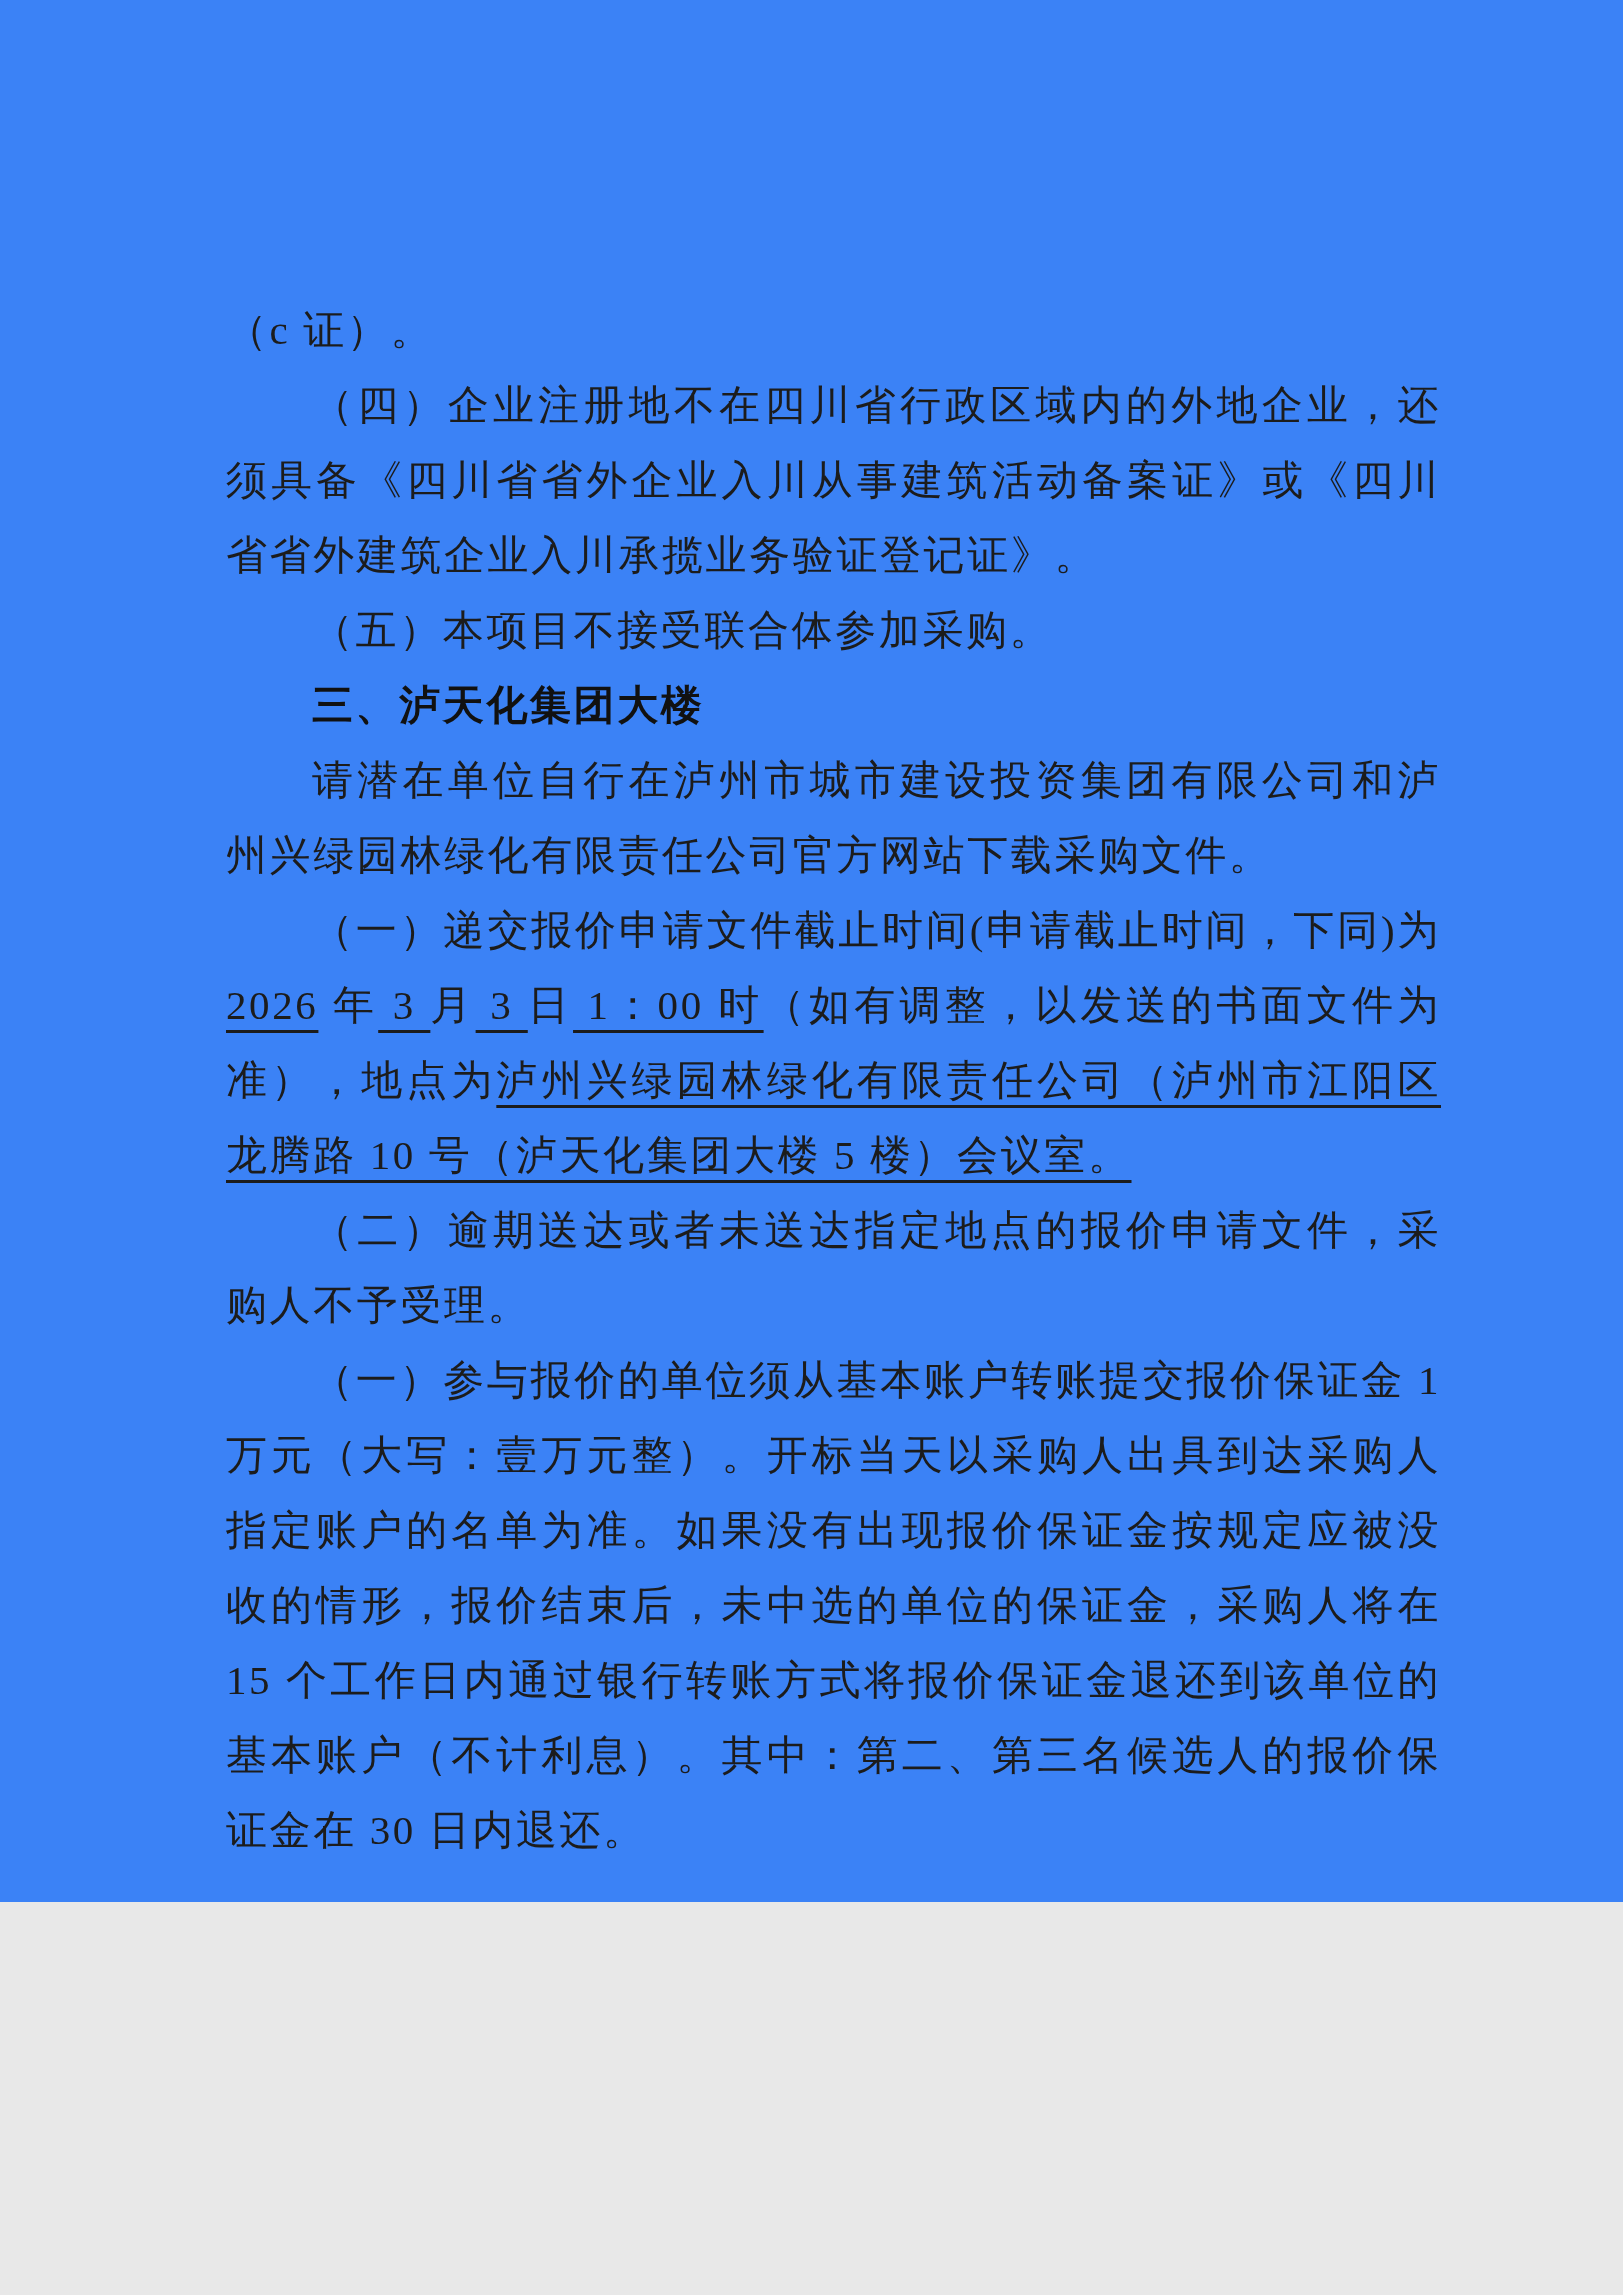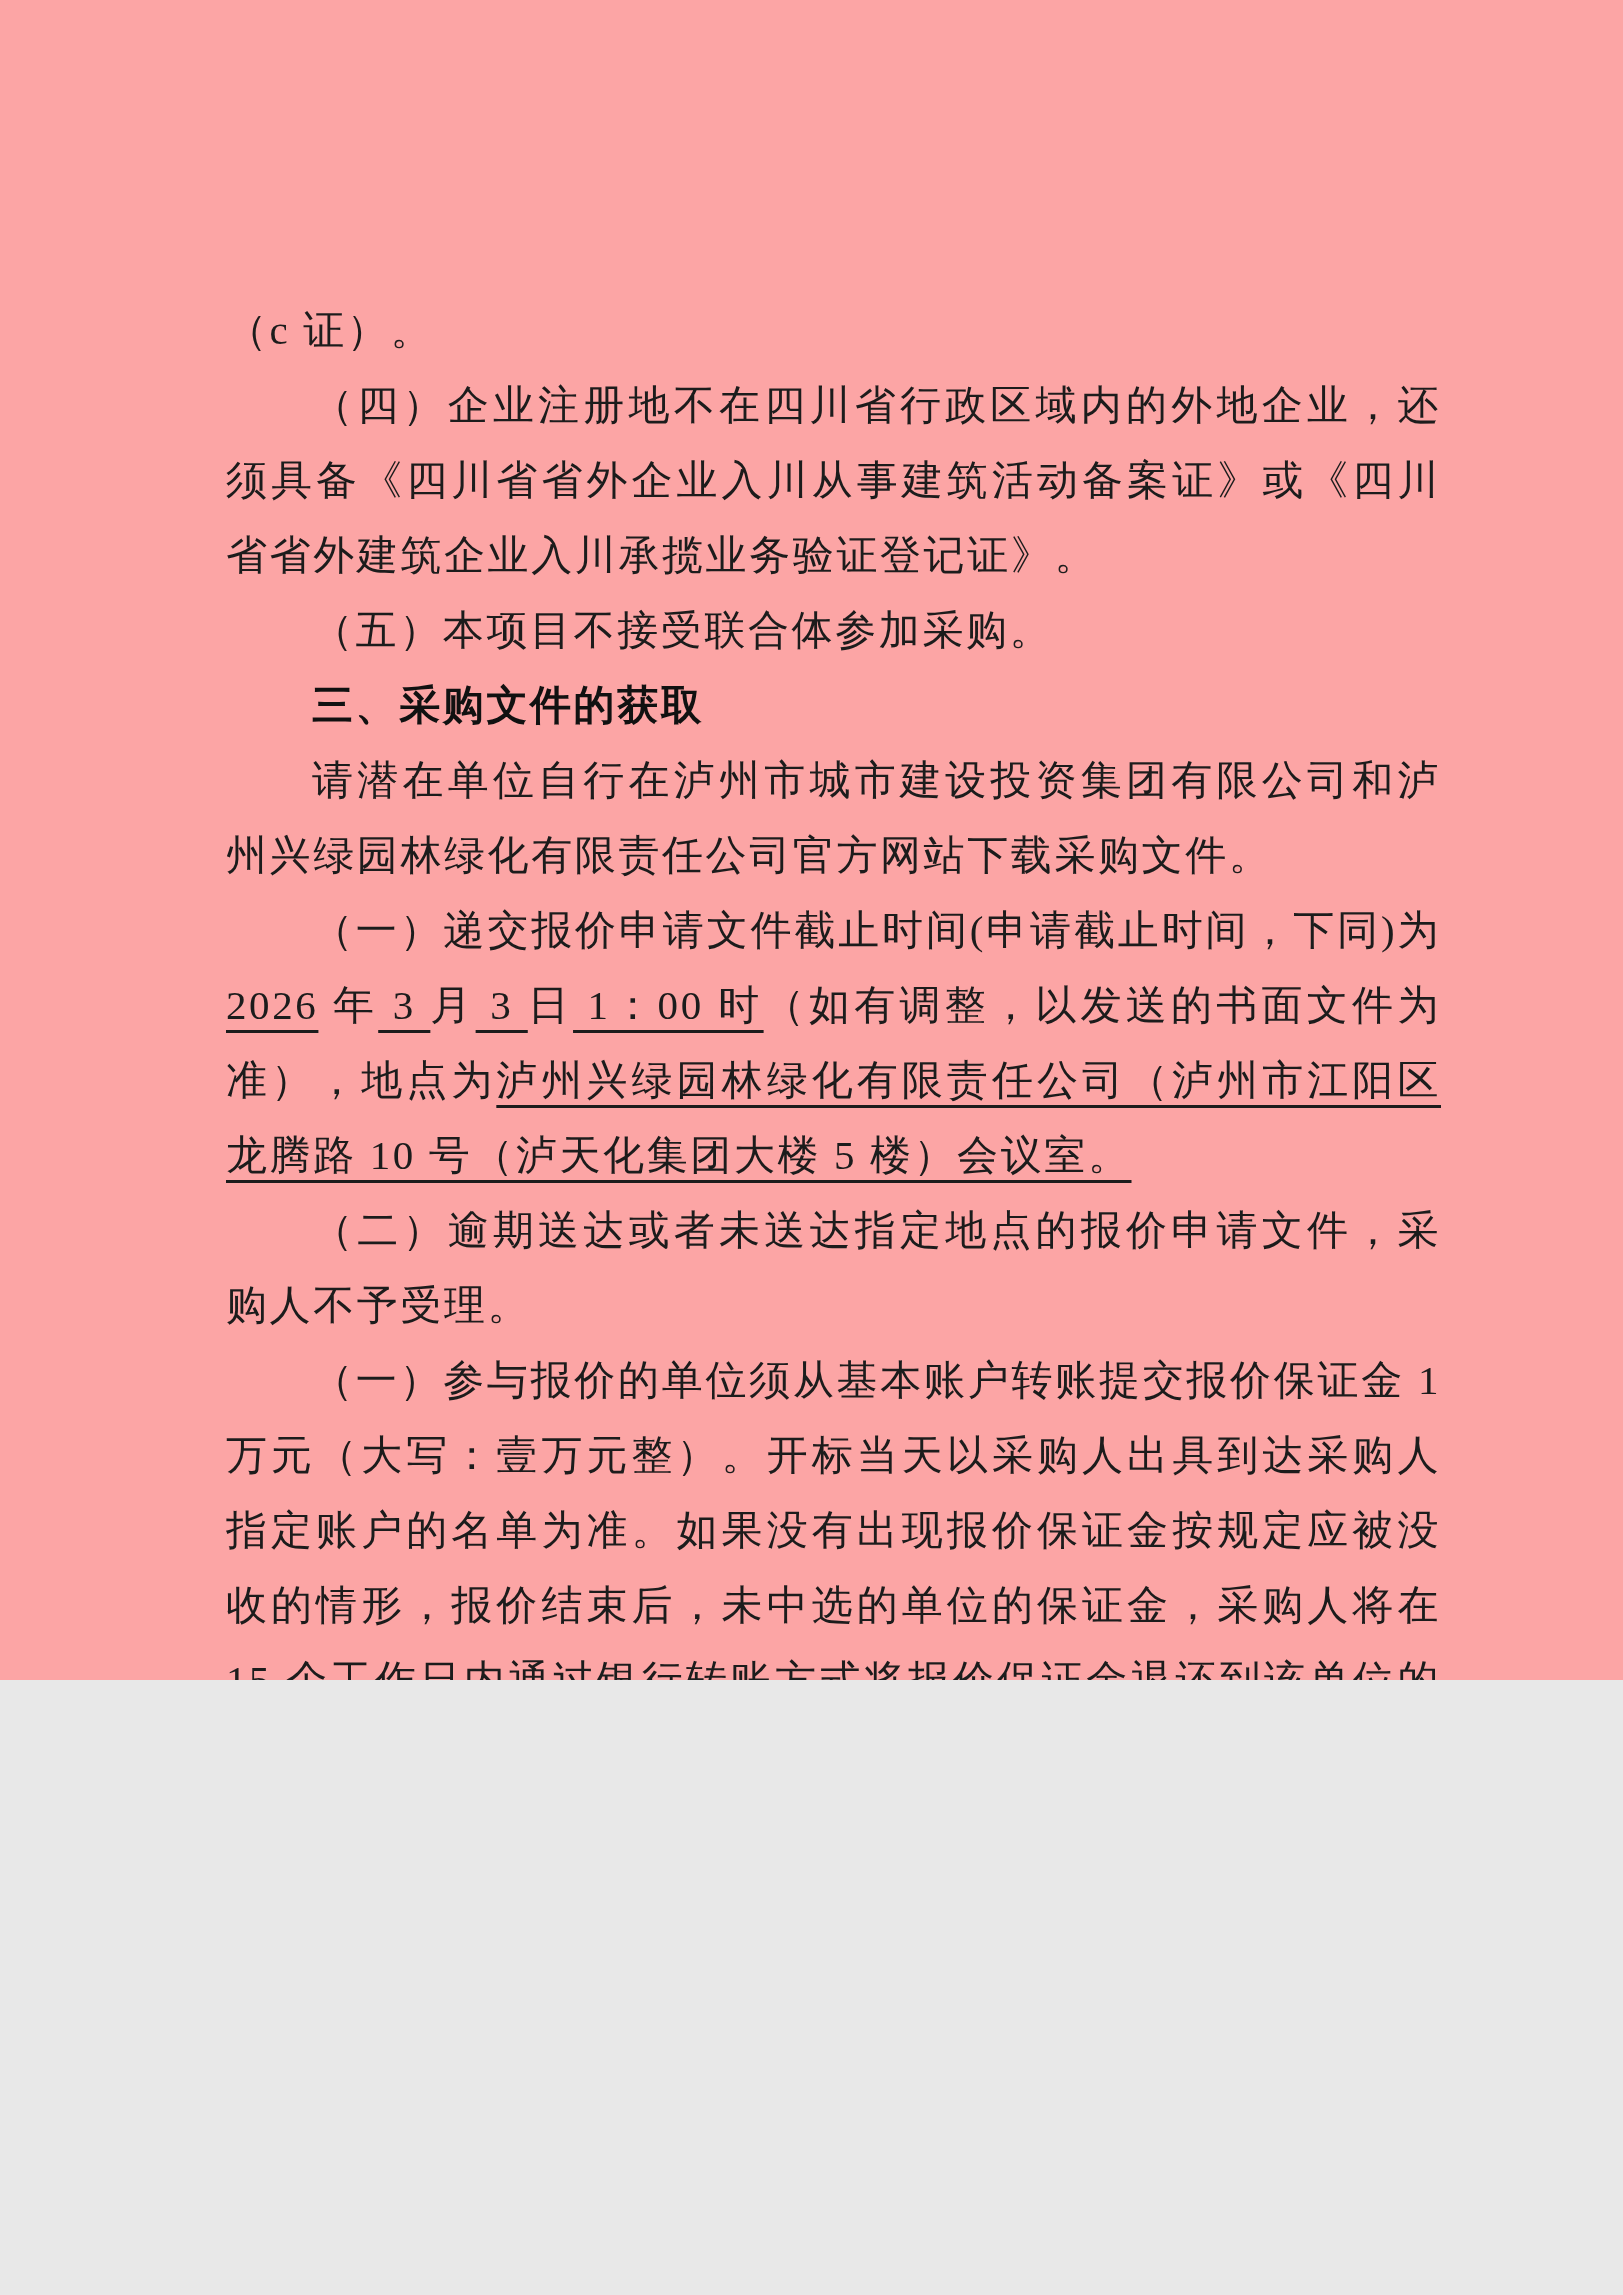--- a/index.html
+++ b/index.html
@@ -3,23 +3,23 @@
 <meta charset="utf-8">
 <style>
   html, body {
     margin: 0;
     padding: 0;
     background: #e8e8e8;
   }
   .sheet {
     position: relative;
     width: 1623px;
-    height: 1680px;
+    height: 1902px;
     margin: 0 auto;
-    background: #fca5a5;
+    background: #3b82f6;
     overflow: hidden;
     font-family: "Liberation Serif", "DejaVu Serif", serif;
   }
   .textblock {
     position: absolute;
     left: 226px;
     top: 293px;
     width: 1215px;
   }
   .para {
@@ -64,21 +64,21 @@
 
 <div class="sheet">
   <div class="textblock">
 
     <p class="para noindent"><span>（c 证）。</span></p>
 
     <p class="para"><span>（四）企业注册地不在四川省行政区域内的外地企业，还须具备《四川省省外企业入川从事建筑活动备案证》或《四川省省外建筑企业入川承揽业务验证登记证》。</span></p>
 
     <p class="para"><span>（五）本项目不接受联合体参加采购。</span></p>
 
-    <p class="para heading"><span>三、采购文件的获取</span></p>
+    <p class="para heading"><span>三、泸天化集团大楼</span></p>
 
     <p class="para"><span>请潜在单位自行在泸州市城市建设投资集团有限公司和泸州兴绿园林绿化有限责任公司官方网站下载采购文件。</span></p>
 
 
     <p class="para"><span>（一）递交报价申请文件截止时间(申请截止时间，下同)为</span><span class="u">2026</span><span> 年</span><span class="u"> 3 </span><span>月</span><span class="u"> 3 </span><span>日</span><span class="u"> 1：00 时</span><span>（如有调整，以发送的书面文件为准），地点为</span><span class="u">泸州兴绿园林绿化有限责任公司（泸州市江阳区龙腾路 10 号（泸天化集团大楼 5 楼）会议室。</span></p>
 
     <p class="para"><span>（二）逾期送达或者未送达指定地点的报价申请文件，采购人不予受理。</span></p>
 
 
     <p class="para"><span>（一）参与报价的单位须从基本账户转账提交报价保证金 1 万元（大写：壹万元整）。开标当天以采购人出具到达采购人指定账户的名单为准。如果没有出现报价保证金按规定应被没收的情形，报价结束后，未中选的单位的保证金，采购人将在 15 个工作日内通过银行转账方式将报价保证金退还到该单位的基本账户（不计利息）。其中：第二、第三名候选人的报价保证金在 30 日内退还。</span></p>

